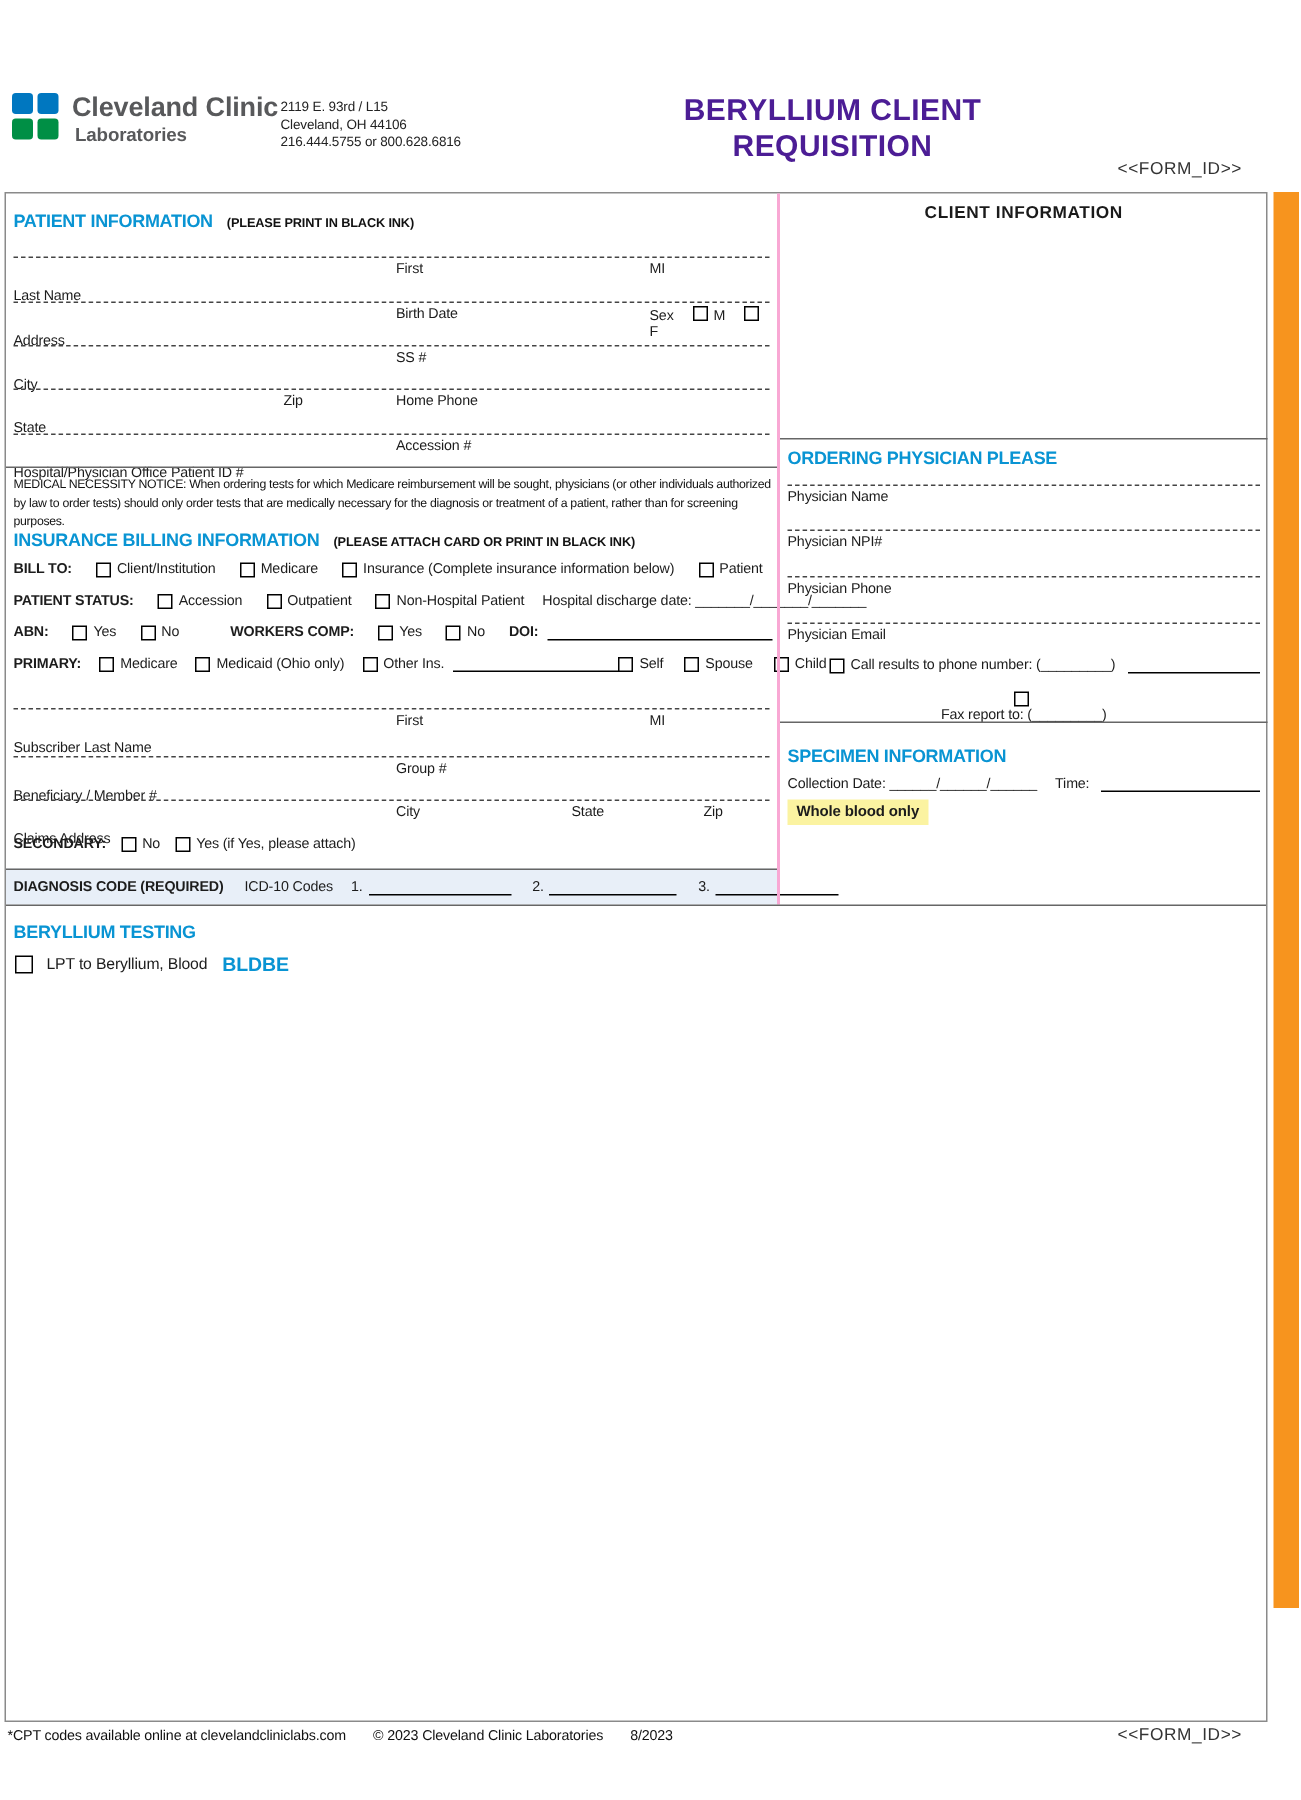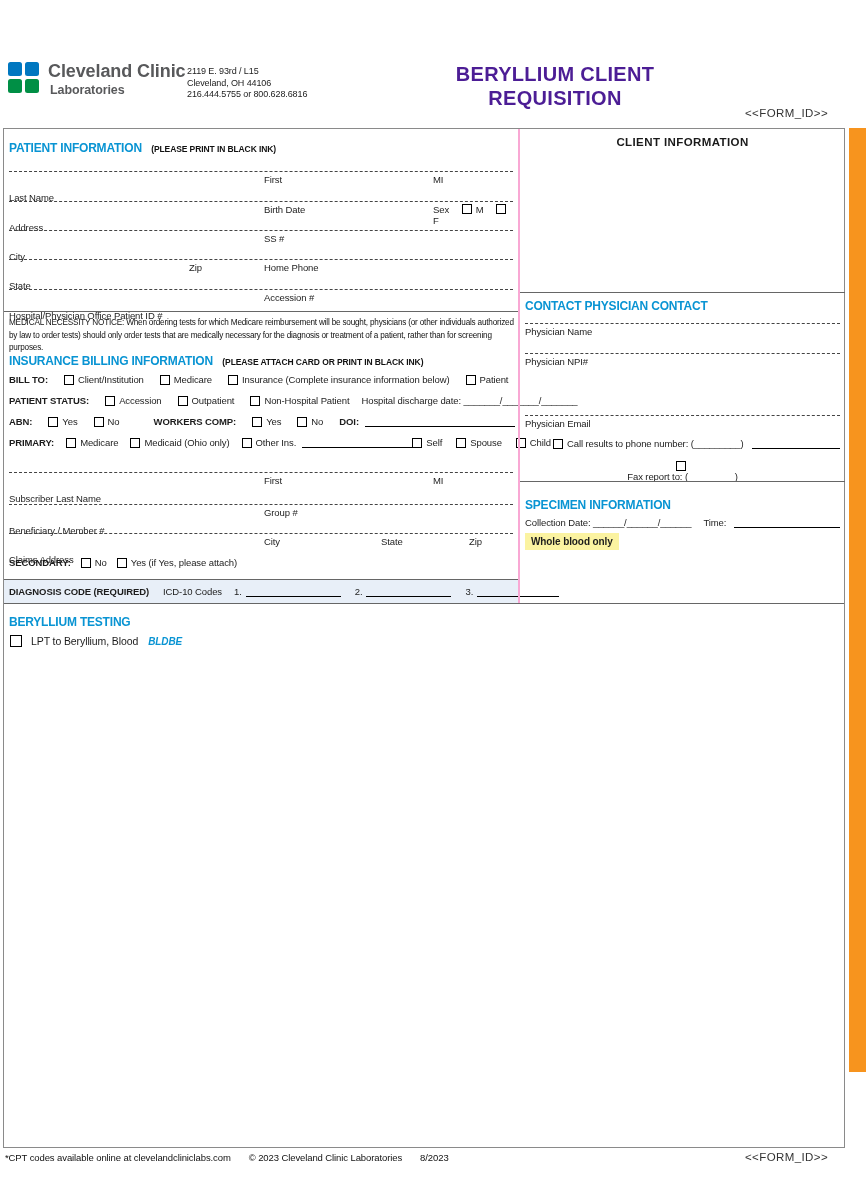--- a/index.html
+++ b/index.html
@@ -62,21 +62,21 @@
   .client-title{position:absolute;top:7px;left:0;right:0;text-align:center;font-weight:bold;
         font-size:11.5px;letter-spacing:0.4px;color:#1a1a1a;}
   .prow{position:absolute;left:5px;right:5px;border-top:1px dashed #444;padding-top:2px;font-size:9.5px;}
   .crow{position:absolute;left:5px;right:5px;display:flex;align-items:center;font-size:9.5px;}
   .wholeblood{position:absolute;left:5px;top:404px;background:var(--yellow);font-weight:bold;
         font-size:10px;padding:3px 6px;}
 
   .test-head{position:absolute;left:5px;top:8px;}
   .testrow{position:absolute;left:6px;top:31px;display:flex;align-items:center;font-size:10.5px;}
   .testrow .cbL{width:10px;height:10px;border:1.4px solid #000;flex:none;margin-right:9px;background:#fff;}
-  .testcode{color:var(--blue);font-style:italic;font-weight:bold;margin-left:10px;font-size:10px;}
+  .testcode{color:var(--blue);font-weight:bold;margin-left:10px;font-size:13px;}
 
   .orangebar{position:absolute;left:849px;top:128px;width:17px;height:944px;background:var(--orange);}
   .footer{position:absolute;left:5px;top:1152px;display:flex;gap:18px;font-size:9.5px;color:#111;
         white-space:nowrap;}
 </style>
 </head>
 <body>
 
 <div class="page">
 
@@ -277,27 +277,30 @@
         <span style="margin-left:14px;">3.</span>
         <span class="fill" style="width:82px;margin-left:4px;"></span>
       </div>
     </div>
 
     <div class="rightcol">
       <div class="client-title">CLIENT INFORMATION</div>
       <div class="hline" style="top:163px;"></div>
 
       <div class="sechead" style="top:167px;">
-        <span class="bluehead">CONTACT PHYSICIAN CONTACT</span>
+        <span class="bluehead">ORDERING PHYSICIAN PLEASE</span>
       </div>
       <div class="prow" style="top:194px;">
         <span>Physician Name</span>
       </div>
       <div class="prow" style="top:224px;">
         <span>Physician NPI#</span>
+      </div>
+      <div class="prow" style="top:255px;">
+        <span>Physician Phone</span>
       </div>
       <div class="prow" style="top:286px;">
         <span>Physician Email</span>
       </div>
 
       <div class="crow" style="top:309px;margin-left:28px;">
         <span class="cb"></span>
         <span>Call results to phone number: (_________)</span>
         <span class="flex-fill"></span>
       </div>

